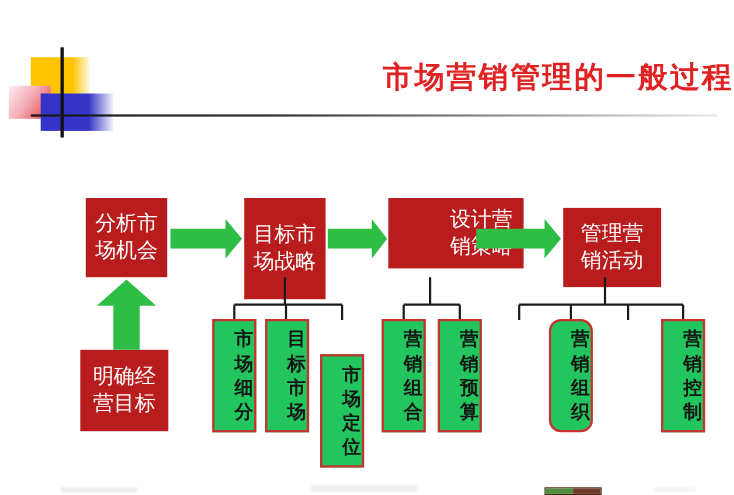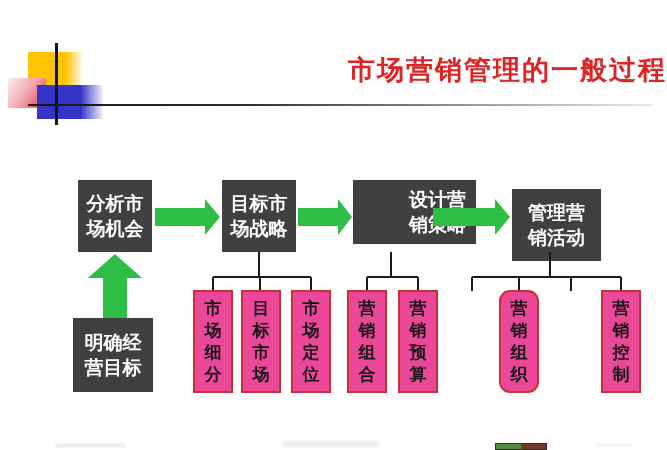--- a/index.html
+++ b/index.html
@@ -14,38 +14,38 @@
   .deco-blue{position:absolute;left:37px;top:85px;width:66px;height:34px;
     background:linear-gradient(to right,#3434c8 0%,#3434c8 66%,rgba(52,52,200,0.06) 100%);}
   .deco-vline{position:absolute;left:55px;top:43px;width:3px;height:82px;background:#111;}
   .title-rule{position:absolute;left:28px;top:104px;width:624px;height:2px;
     background:linear-gradient(to right,#161616 0%,#2c2c2c 34%,#8f8f8f 68%,#e9e9e9 100%);}
 
   .title{position:absolute;left:0;right:0;top:52px;margin:0;text-align:right;
     font-size:27px;font-weight:bold;letter-spacing:2px;color:#e02222;white-space:nowrap;}
 
   
-  .step{position:absolute;background:#404040;color:#fff;font-weight:bold;font-size:19px;
+  .step{position:absolute;background:#b91c1c;color:#fff;font-weight:normal;font-size:19px;
     line-height:25px;display:flex;align-items:center;justify-content:center;text-align:center;
     white-space:pre-line;}
   .s1{left:78px;top:180px;width:74px;height:72px;}
-  .s2{left:222px;top:180px;width:74px;height:72px;}
+  .s2{left:222px;top:180px;width:74px;height:92px;}
   .s3{left:353px;top:180px;width:77px;height:64px;padding-left:46px;}
   .s4{left:512px;top:189px;width:89px;height:72px;}
   .p0{left:73px;top:318px;width:80px;height:74px;}
 
   
   .overlay{position:absolute;left:0;top:0;width:667px;height:450px;pointer-events:none;}
 
   
-  .sub{position:absolute;top:290px;width:40px;height:103px;background:#ec4899;border:2px solid #c9302f;
-    box-sizing:border-box;display:flex;align-items:center;justify-content:center;
+  .sub{position:absolute;top:290px;width:40px;height:103px;background:#22c55e;border:2px solid #c9302f;
+    box-sizing:border-box;display:flex;align-items:center;justify-content:flex-end;
     color:#151515;font-weight:600;font-size:17px;}
   .sub span{display:inline-block;width:1.1em;line-height:22px;word-break:break-all;text-align:center;}
-  .g1a{left:193px;} .g1b{left:241px;} .g1c{left:291px;}
+  .g1a{left:193px;} .g1b{left:241px;} .g1c{left:291px;margin-top:32px;}
   .g2a{left:347px;} .g2b{left:398px;}
   .g3a{left:452px;} .g3b{left:499px;border-radius:11px;} .g3c{left:550px;} .g3d{left:601px;}
 
   
   .smudge{position:absolute;background:#efecec;filter:blur(1px);border-radius:2px;}
   .sm1{left:55px;top:443px;width:70px;height:5px;}
   .sm2{left:283px;top:441px;width:96px;height:6px;}
   .sm3{left:595px;top:443px;width:38px;height:4px;background:#f4f2f2;}
   .mini-logo{position:absolute;left:495px;top:443px;width:52px;height:7px;
     border:1px solid #4a2418;display:flex;box-sizing:border-box;}

